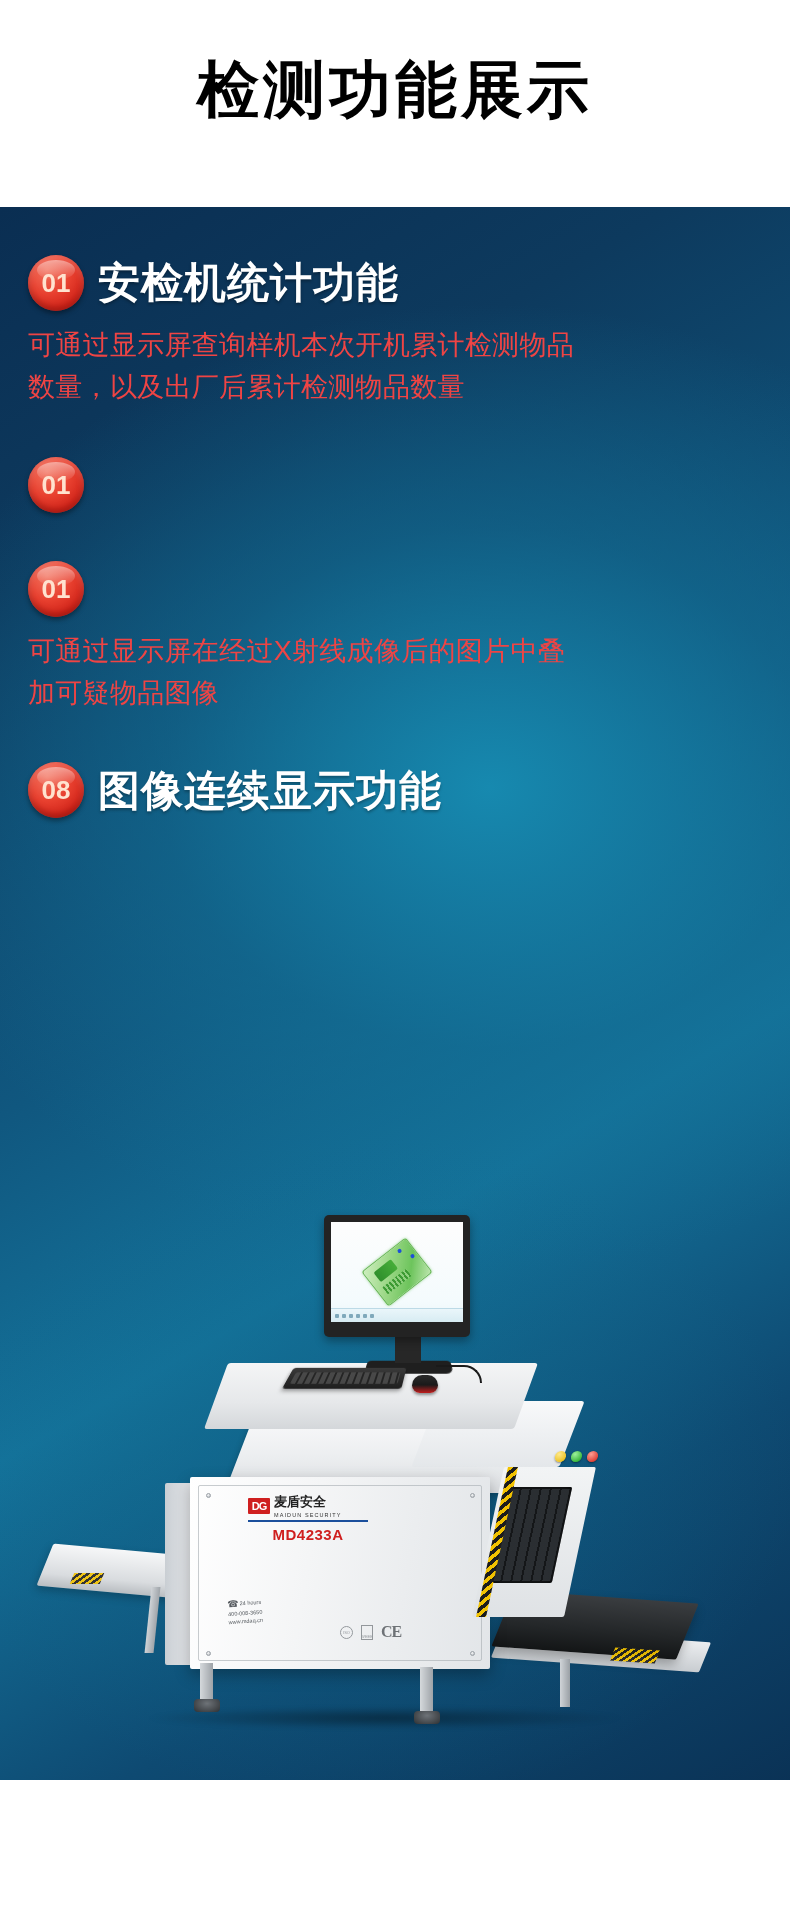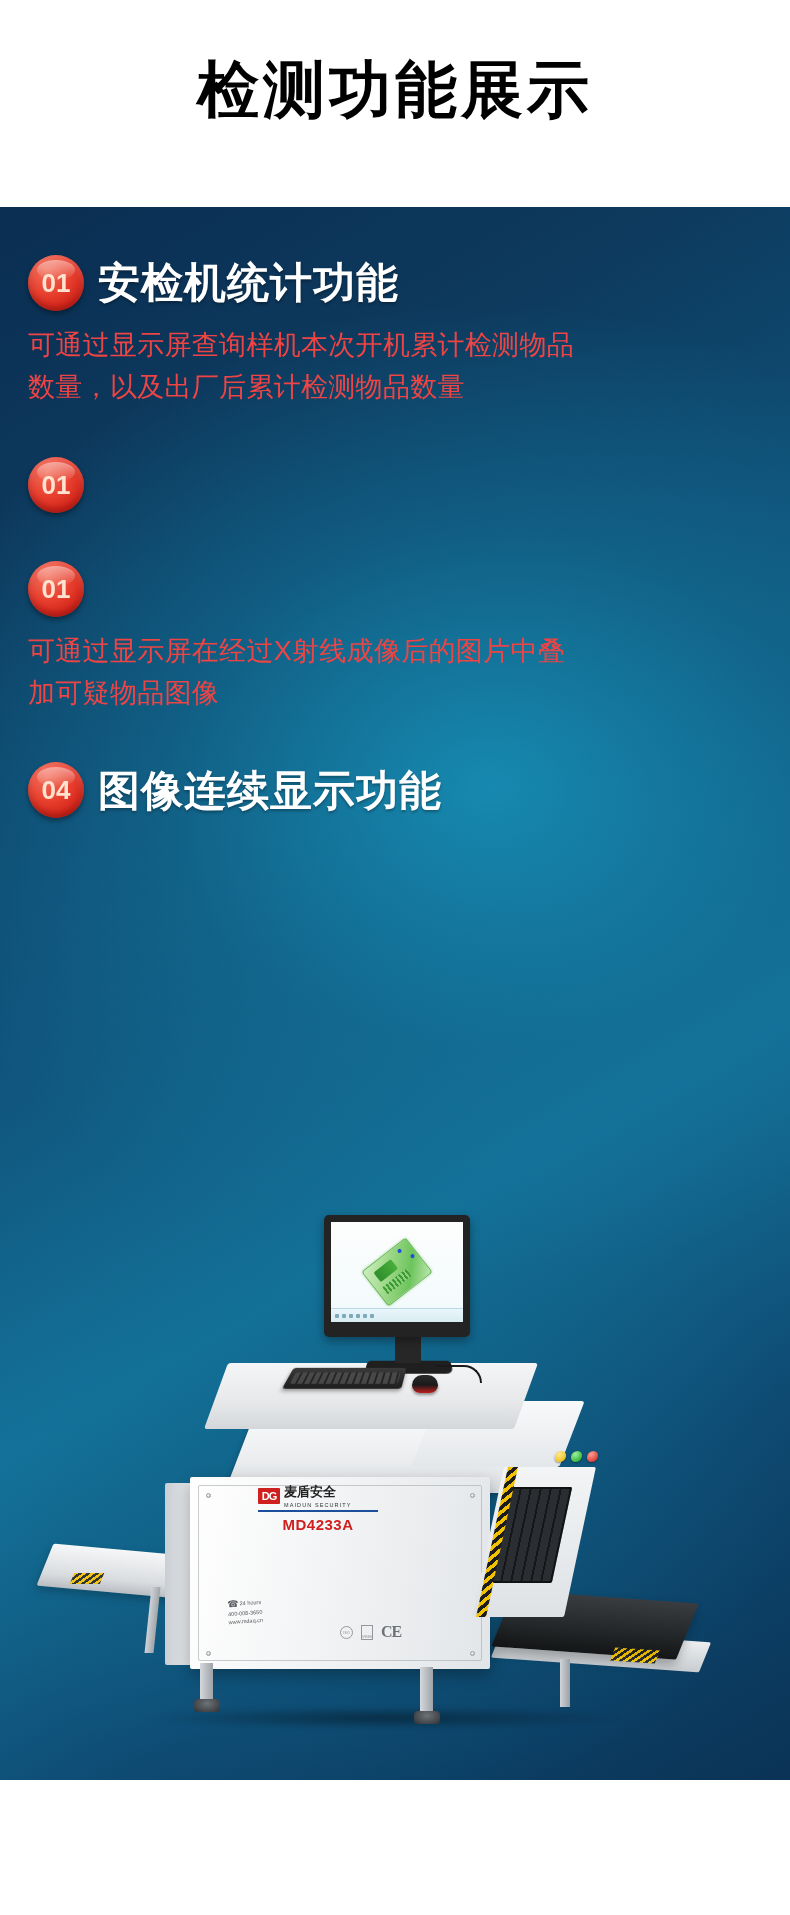--- a/index.html
+++ b/index.html
@@ -297,24 +297,23 @@
   .screw {
     position: absolute;
     width: 5px; height: 5px;
     border-radius: 50%;
     background: radial-gradient(circle at 35% 30%, #ffffff, #a8aeb4);
     border: 1px solid #9aa0a6;
   }
 
   .brand {
     position: absolute;
-    left: 248px; top: 268px;
+    left: 248px; top: 278px;
     width: 120px;
     text-align: left;
-    margin-left: 10px;
   }
   .brand-row {
     display: flex;
     align-items: center;
     gap: 4px;
   }
   .brand-mark {
     width: 22px; height: 16px;
     background: #cf1f1f;
     color: #ffffff;
@@ -555,21 +554,21 @@
         <div class="badge">
           <span class="badge-num">01</span>
         </div>
       </div>
       <div class="feature-desc">可通过显示屏在经过X射线成像后的图片中叠加可疑物品图像</div>
     </div>
 
     <div class="feature" id="feature-3">
       <div class="feature-head">
         <div class="badge">
-          <span class="badge-num">04</span>
+          <span class="badge-num">08</span>
         </div>
         <div class="feature-title">图像连续显示功能</div>
       </div>
     </div>
 
   </div>
 
   <div class="machine-wrap">
     <div class="machine">
 

